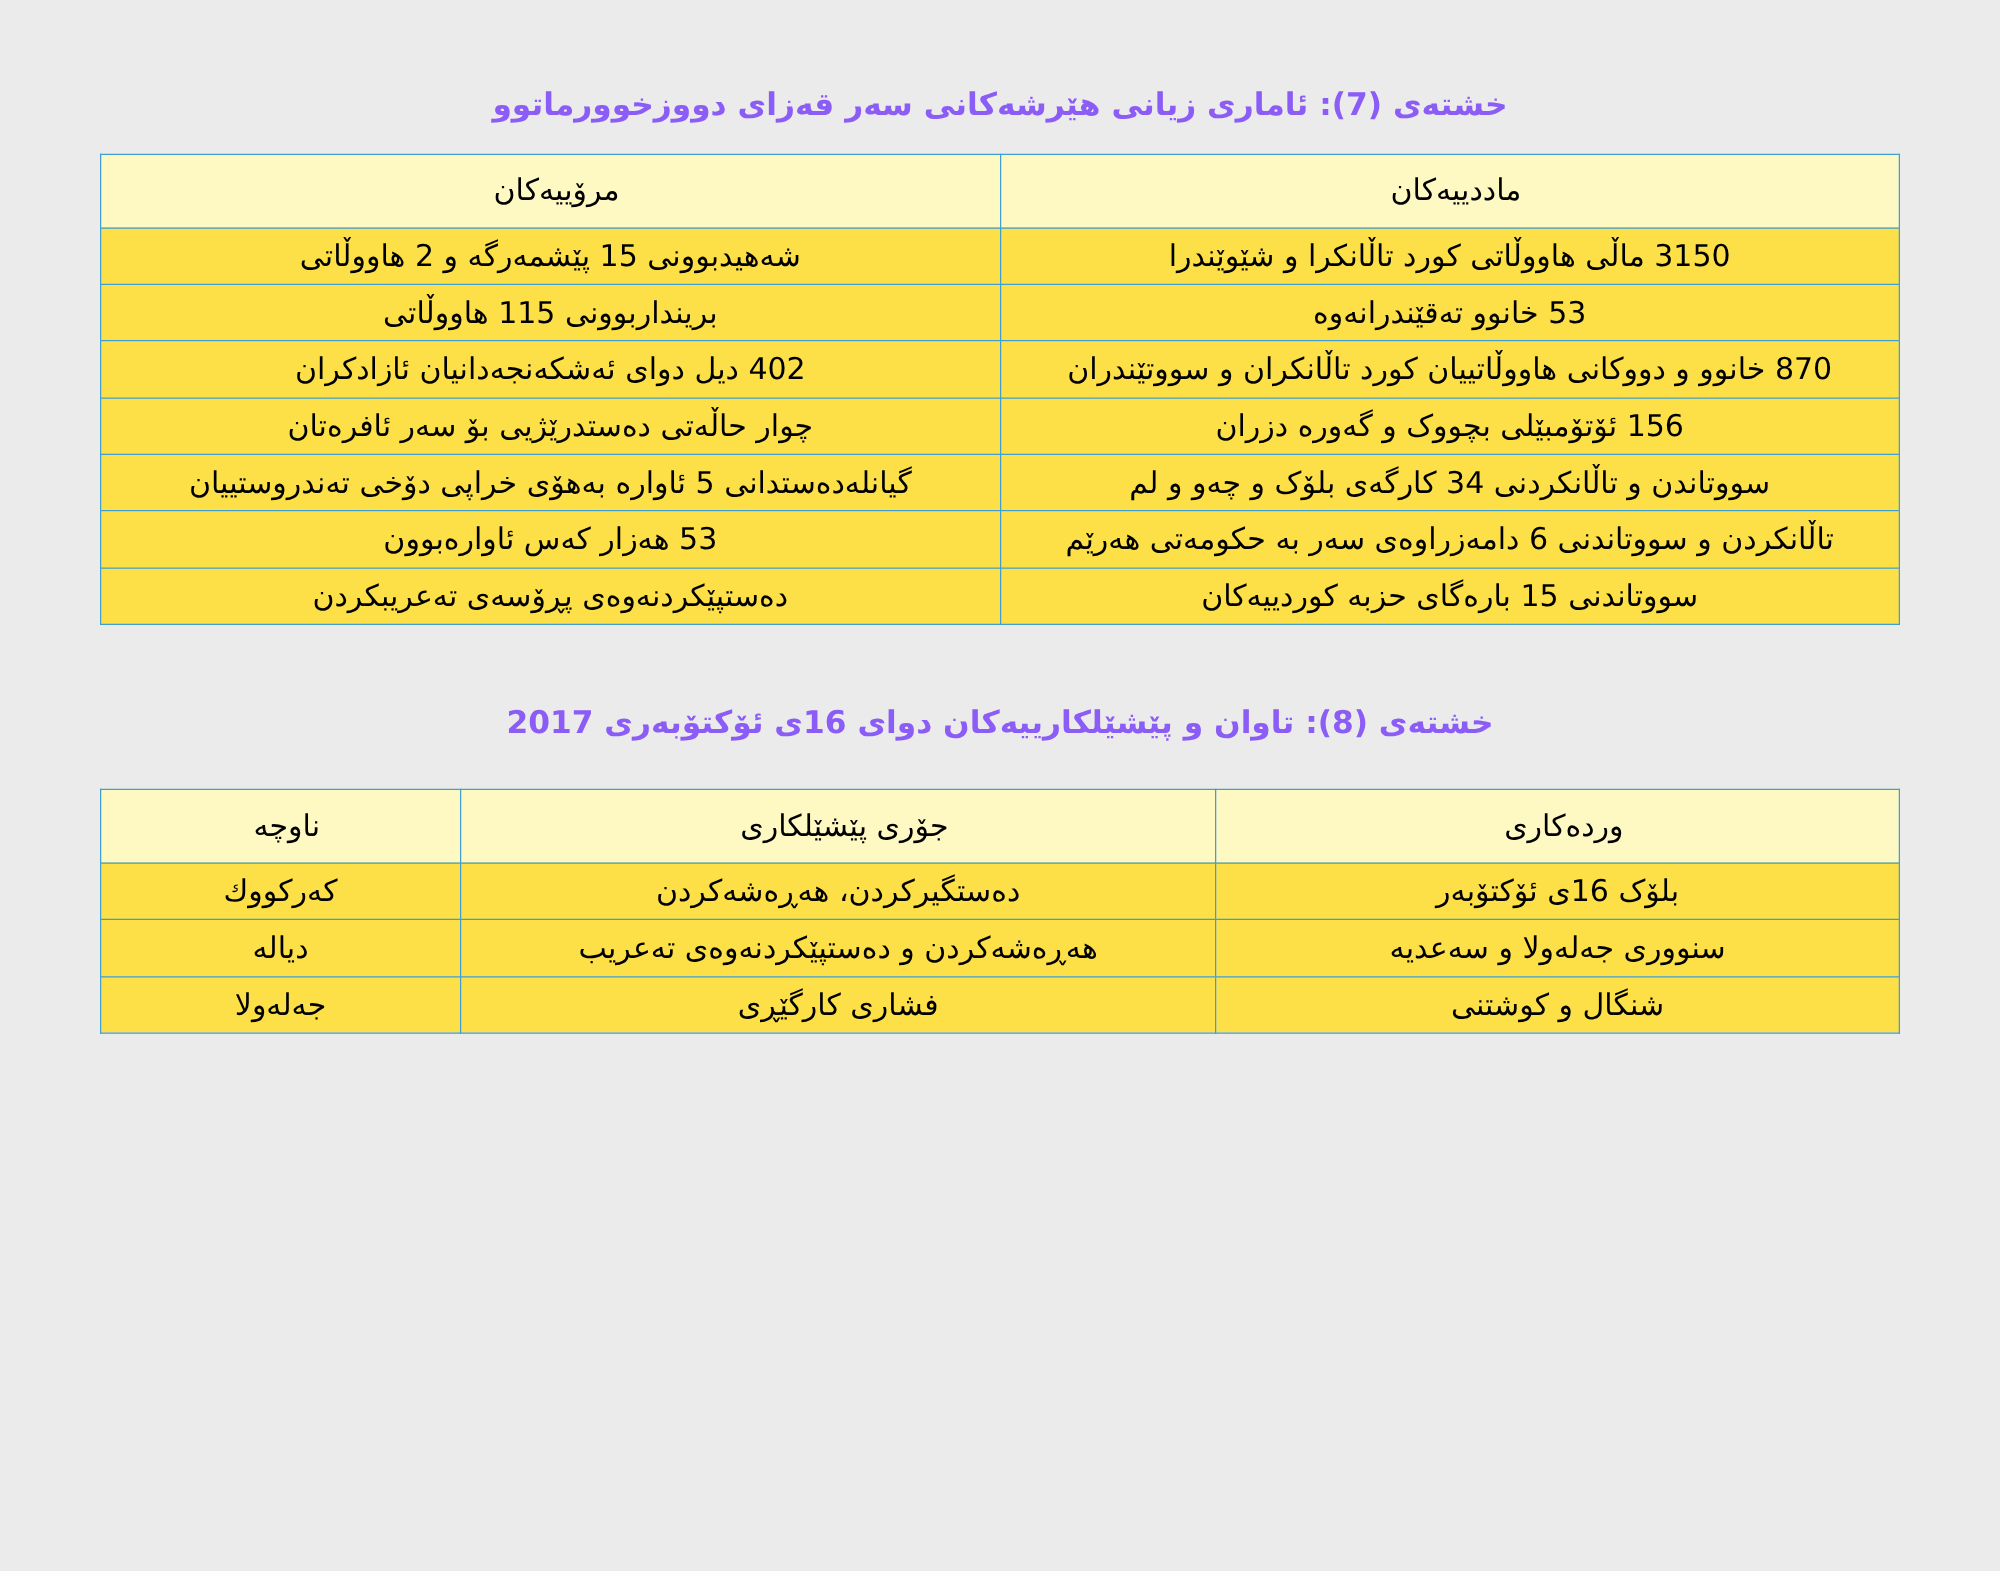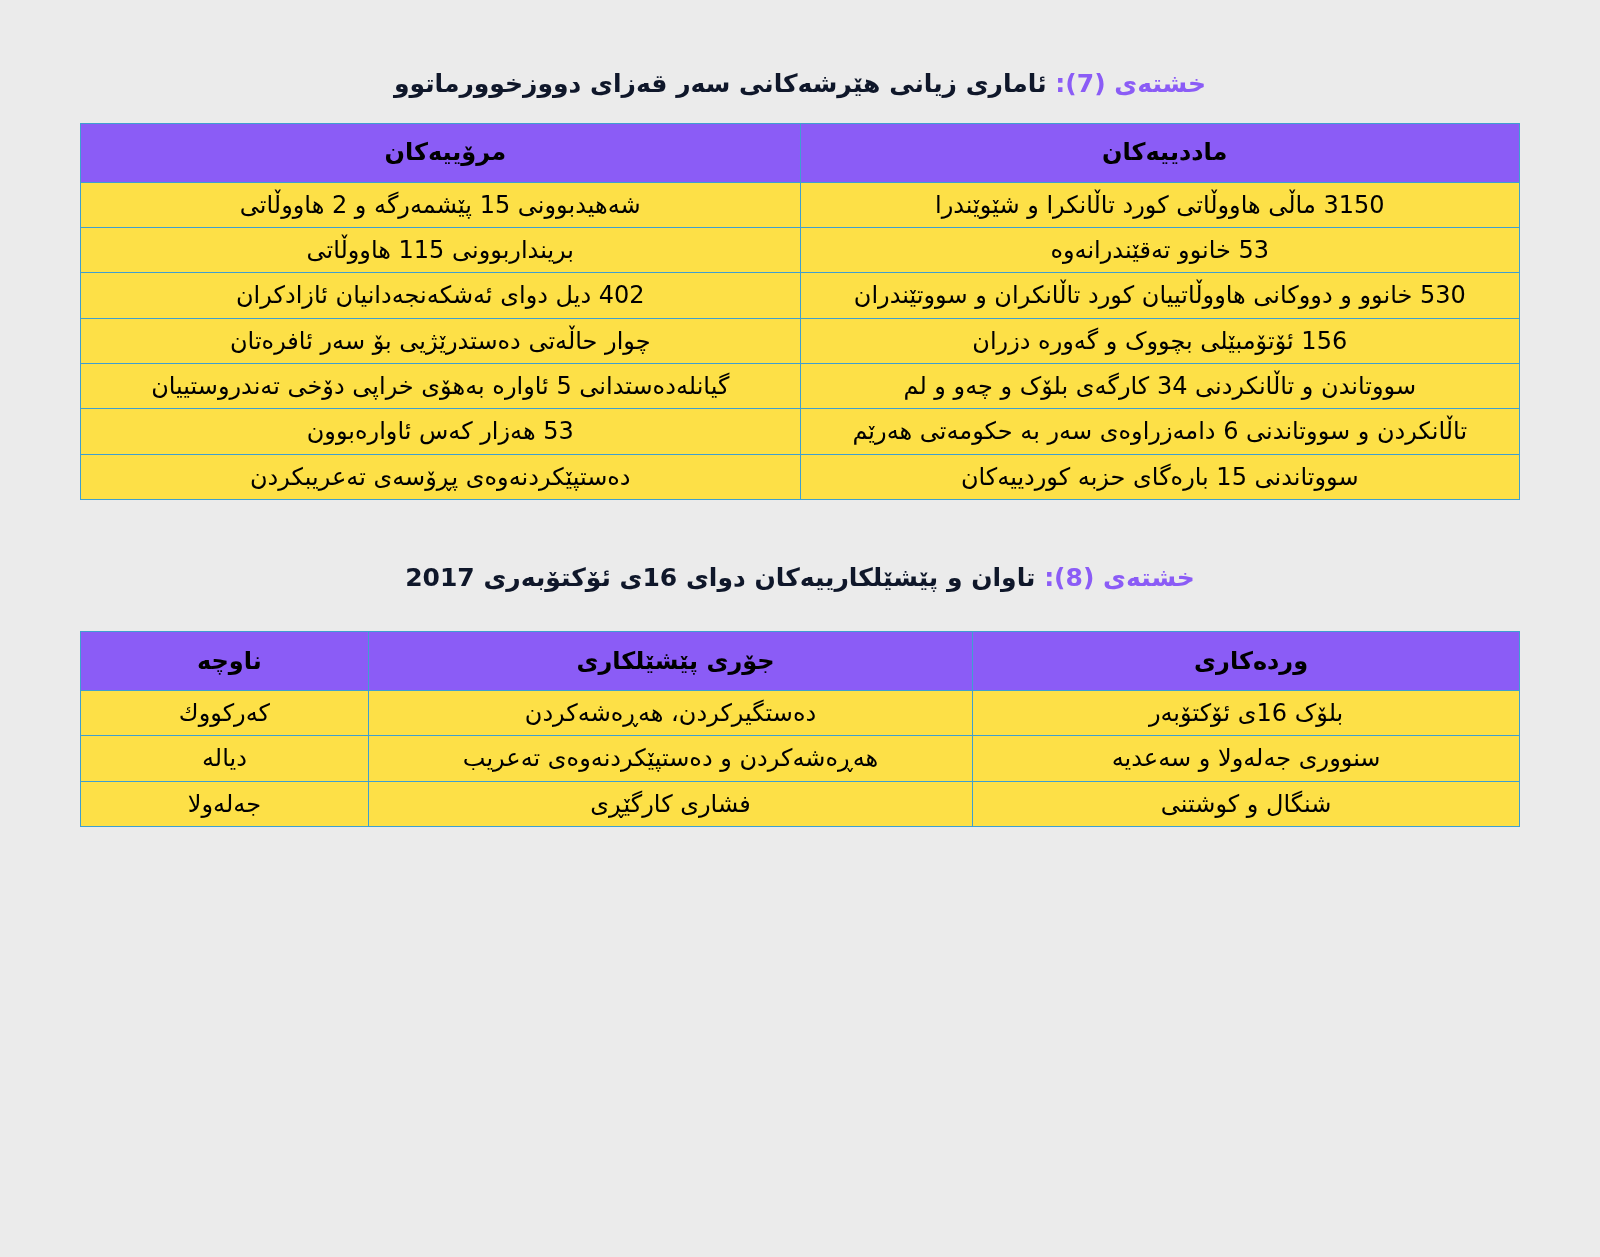--- a/index.html
+++ b/index.html
@@ -30,42 +30,42 @@
     font-size: 25px;
     font-weight: bold;
     direction: rtl;
     unicode-bidi: embed;
     line-height: 1.3;
   }
   .caption .cap-num {
     color: #8b5cf6;
   }
   .caption .cap-text {
-    color: #0f172a;
+    color: #8b5cf6;
   }
 
   table {
     border-collapse: collapse;
     width: 100%;
     table-layout: fixed;
     direction: rtl;
   }
   table td, table th {
     border: 1px solid #3f9fd0;
     padding: 6px 10px;
     font-size: 24px;
     text-align: center;
     vertical-align: middle;
     line-height: 1.35;
     font-weight: normal;
   }
   thead th {
-    background: #8b5cf6;
+    background: #fef9c3;
     color: #000;
-    font-weight: bold;
+    font-weight: normal;
     border: 1px solid #3f9fd0;
     height: 46px;
     padding-left: 20px;
   }
   tbody td {
     background: #fde047;
   }
   .t7 { margin-top: 68px; }
   .t7 .caption { margin-bottom: 22px; }
   .t7 col.c1 { width: 50%; }
@@ -101,21 +101,21 @@
       <tbody>
         <tr>
           <td>3150 ماڵی هاووڵاتی کورد تاڵانکرا و شێوێندرا</td>
           <td>شەهیدبوونی 15 پێشمەرگە و 2 هاووڵاتی</td>
         </tr>
         <tr>
           <td>53 خانوو تەقێندرانەوە</td>
           <td>برینداربوونی 115 هاووڵاتی</td>
         </tr>
         <tr>
-          <td>530 خانوو و دووکانی هاووڵاتییان کورد تاڵانکران و سووتێندران</td>
+          <td>870 خانوو و دووکانی هاووڵاتییان کورد تاڵانکران و سووتێندران</td>
           <td>402 دیل دوای ئەشکەنجەدانیان ئازادکران</td>
         </tr>
         <tr>
           <td>156 ئۆتۆمبێلی بچووک و گەورە دزران</td>
           <td>چوار حاڵەتی دەستدرێژیی بۆ سەر ئافرەتان</td>
         </tr>
         <tr>
           <td>سووتاندن و تاڵانکردنی 34 کارگەی بلۆک و چەو و لم</td>
           <td>گیانلەدەستدانی 5 ئاوارە بەهۆی خراپی دۆخی تەندروستییان</td>
         </tr>

